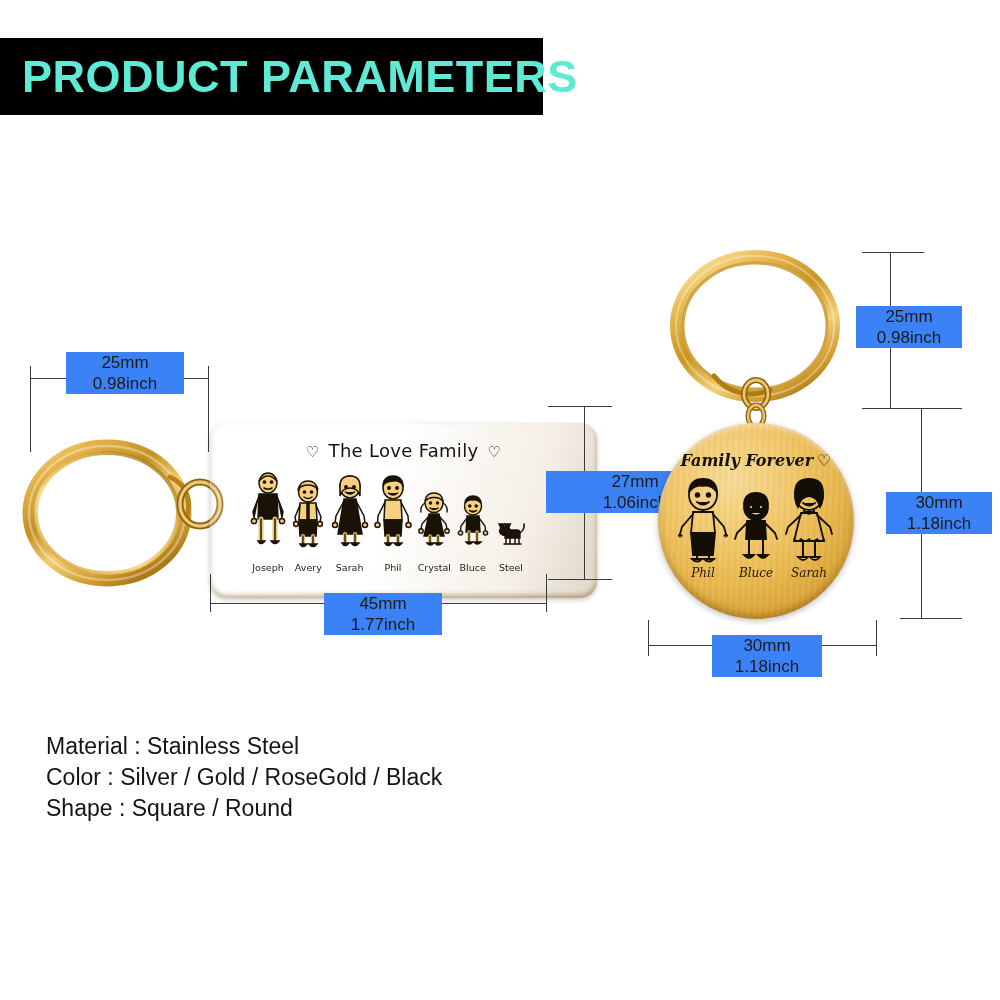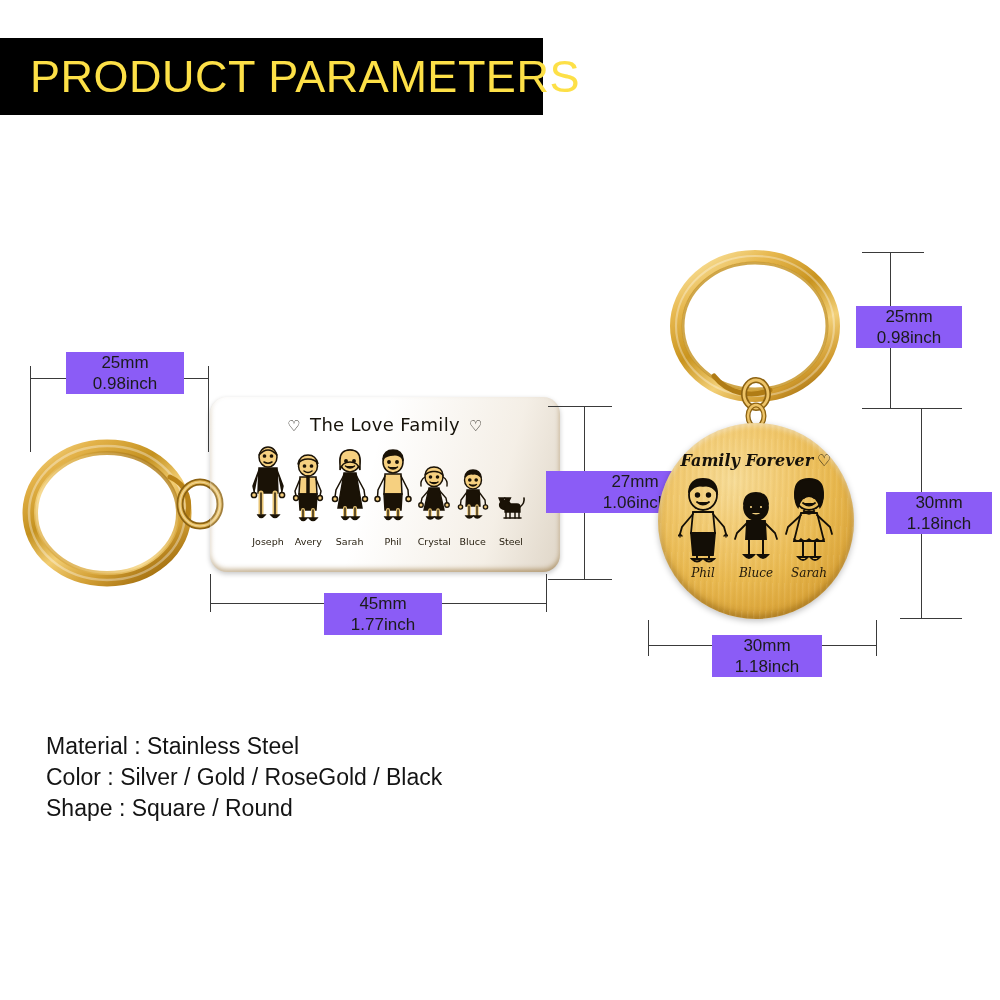--- a/index.html
+++ b/index.html
@@ -20,78 +20,79 @@
     position: absolute;
     left: 0;
     top: 38px;
     width: 543px;
     height: 77px;
     background: #000000;
     display: flex;
     align-items: center;
   }
   .header-title {
-    color: #fde047;
+    color: #5eead4;
     font-size: 45px;
-    font-weight: 400;
+    font-weight: 700;
     letter-spacing: 0.5px;
-    padding-left: 30px;
+    padding-left: 22px;
     font-family: "Liberation Sans", sans-serif;
     white-space: nowrap;
   }
 
   
   .dim-line {
     position: absolute;
     background: #3a3a3a;
   }
   .dim-h { height: 1px; }
   .dim-v { width: 1px; }
   .dim-label {
     position: absolute;
     color: #1b1b1b;
     font-size: 17px;
     line-height: 21px;
     text-align: center;
     white-space: nowrap;
     font-family: "Liberation Sans", sans-serif;
-    background: #8b5cf6;
+    background: #3b82f6;
     padding: 0 5px;
   }
 
   
   #square-keychain {
     position: absolute;
     left: 20px;
     top: 395px;
     width: 545px;
     height: 205px;
   }
   .square-tag {
     position: absolute;
     left: 190px;
-    top: 2px;
+    top: 28px;
     width: 350px;
     height: 175px;
     border-radius: 17px;
     background:
       linear-gradient(100deg,
         #c28a1e 0%,
         #e8b44a 4%,
         #f4cf77 12%,
         #f6d храм 0%,
         #f7d689 30%,
         #f3cc76 55%,
         #edbd5c 78%,
         #d79c31 94%,
         #ab7414 100%);
     box-shadow:
       inset 0 2px 3px rgba(255,255,255,0.55),
       inset 0 -3px 5px rgba(120,75,5,0.45),
       0 2px 5px rgba(0,0,0,0.22);
+    padding-left: 37px;
   }
   .square-tag-inner {
     position: absolute;
     inset: 0;
     border-radius: 17px;
     background: linear-gradient(105deg,
        rgba(255,255,255,0.30) 0%,
        rgba(255,255,255,0.05) 22%,
        rgba(255,255,255,0.00) 45%,
        rgba(150,95,10,0.10) 80%,

